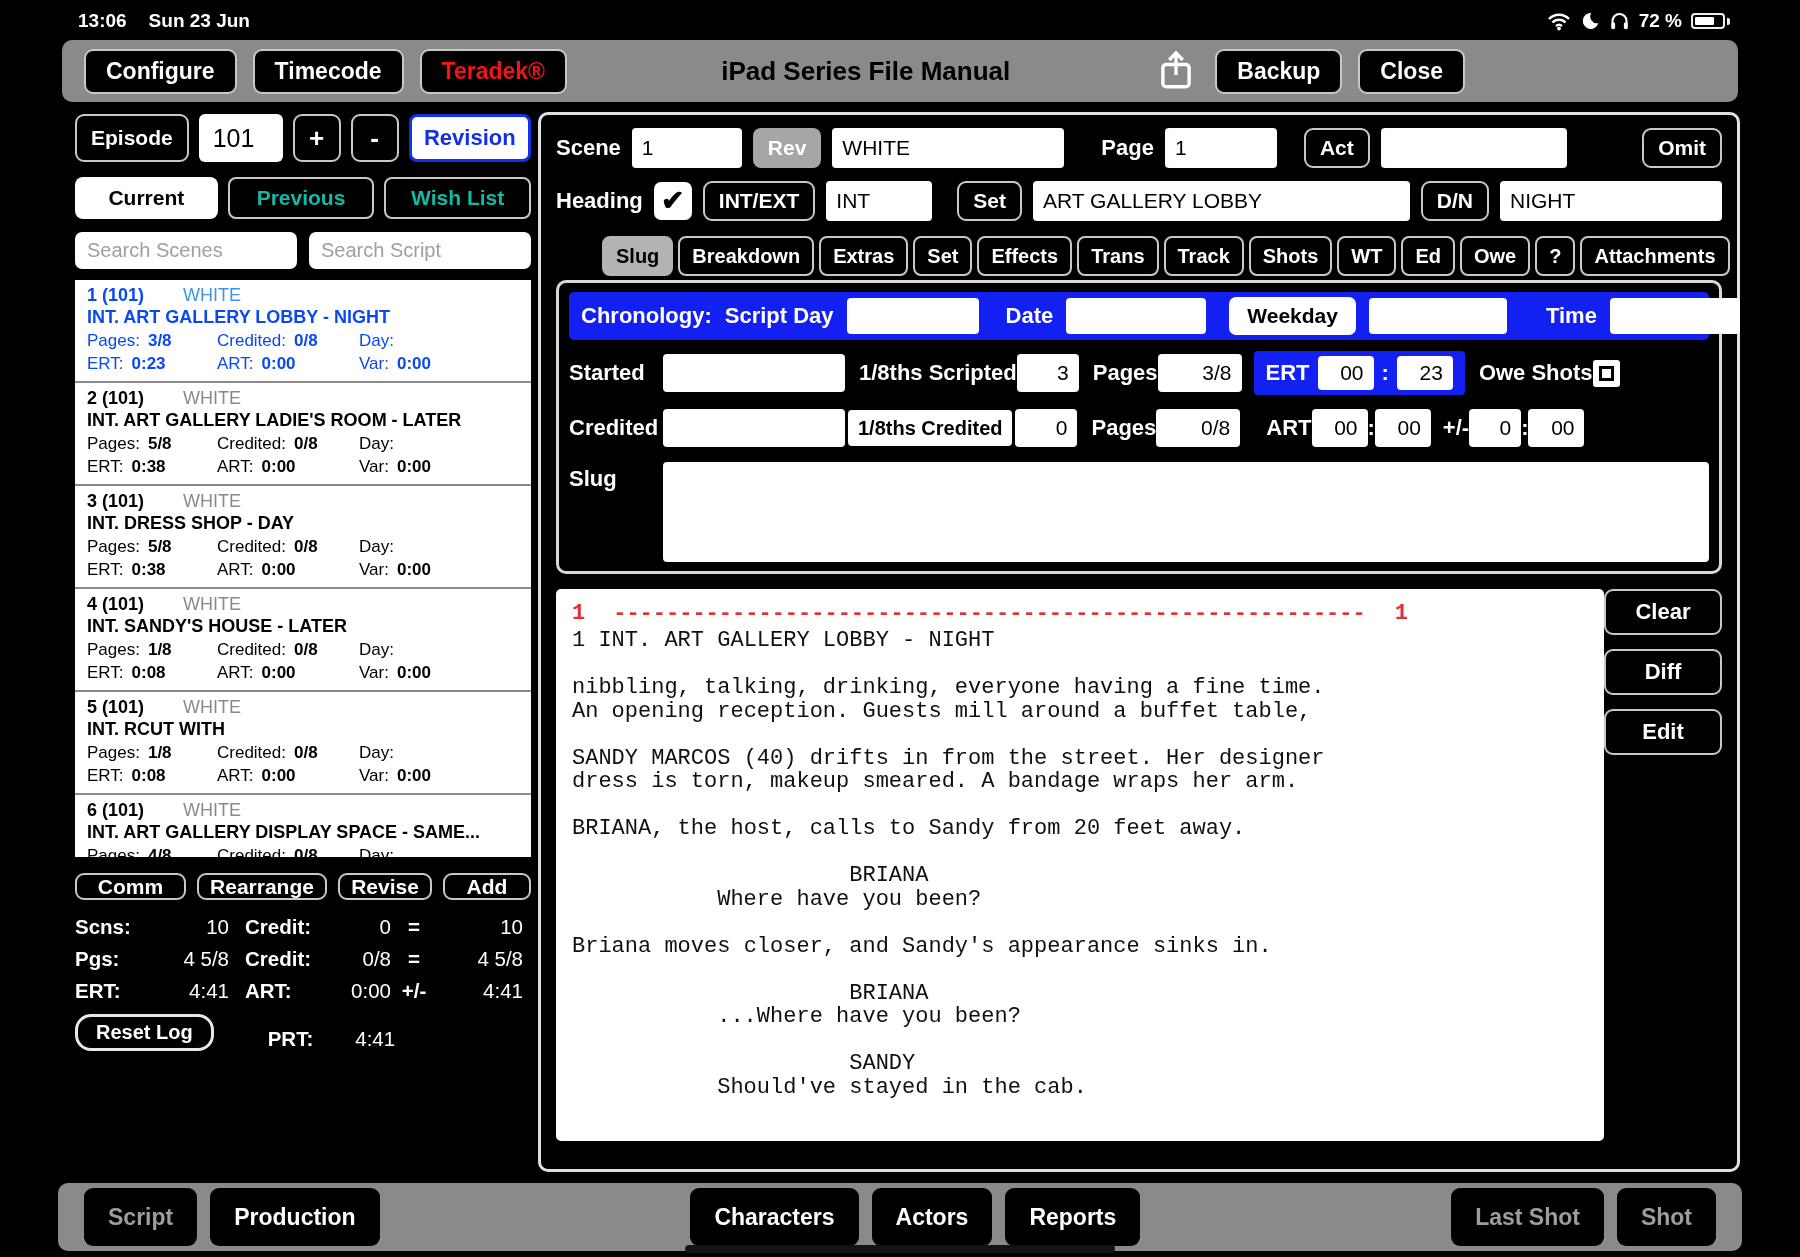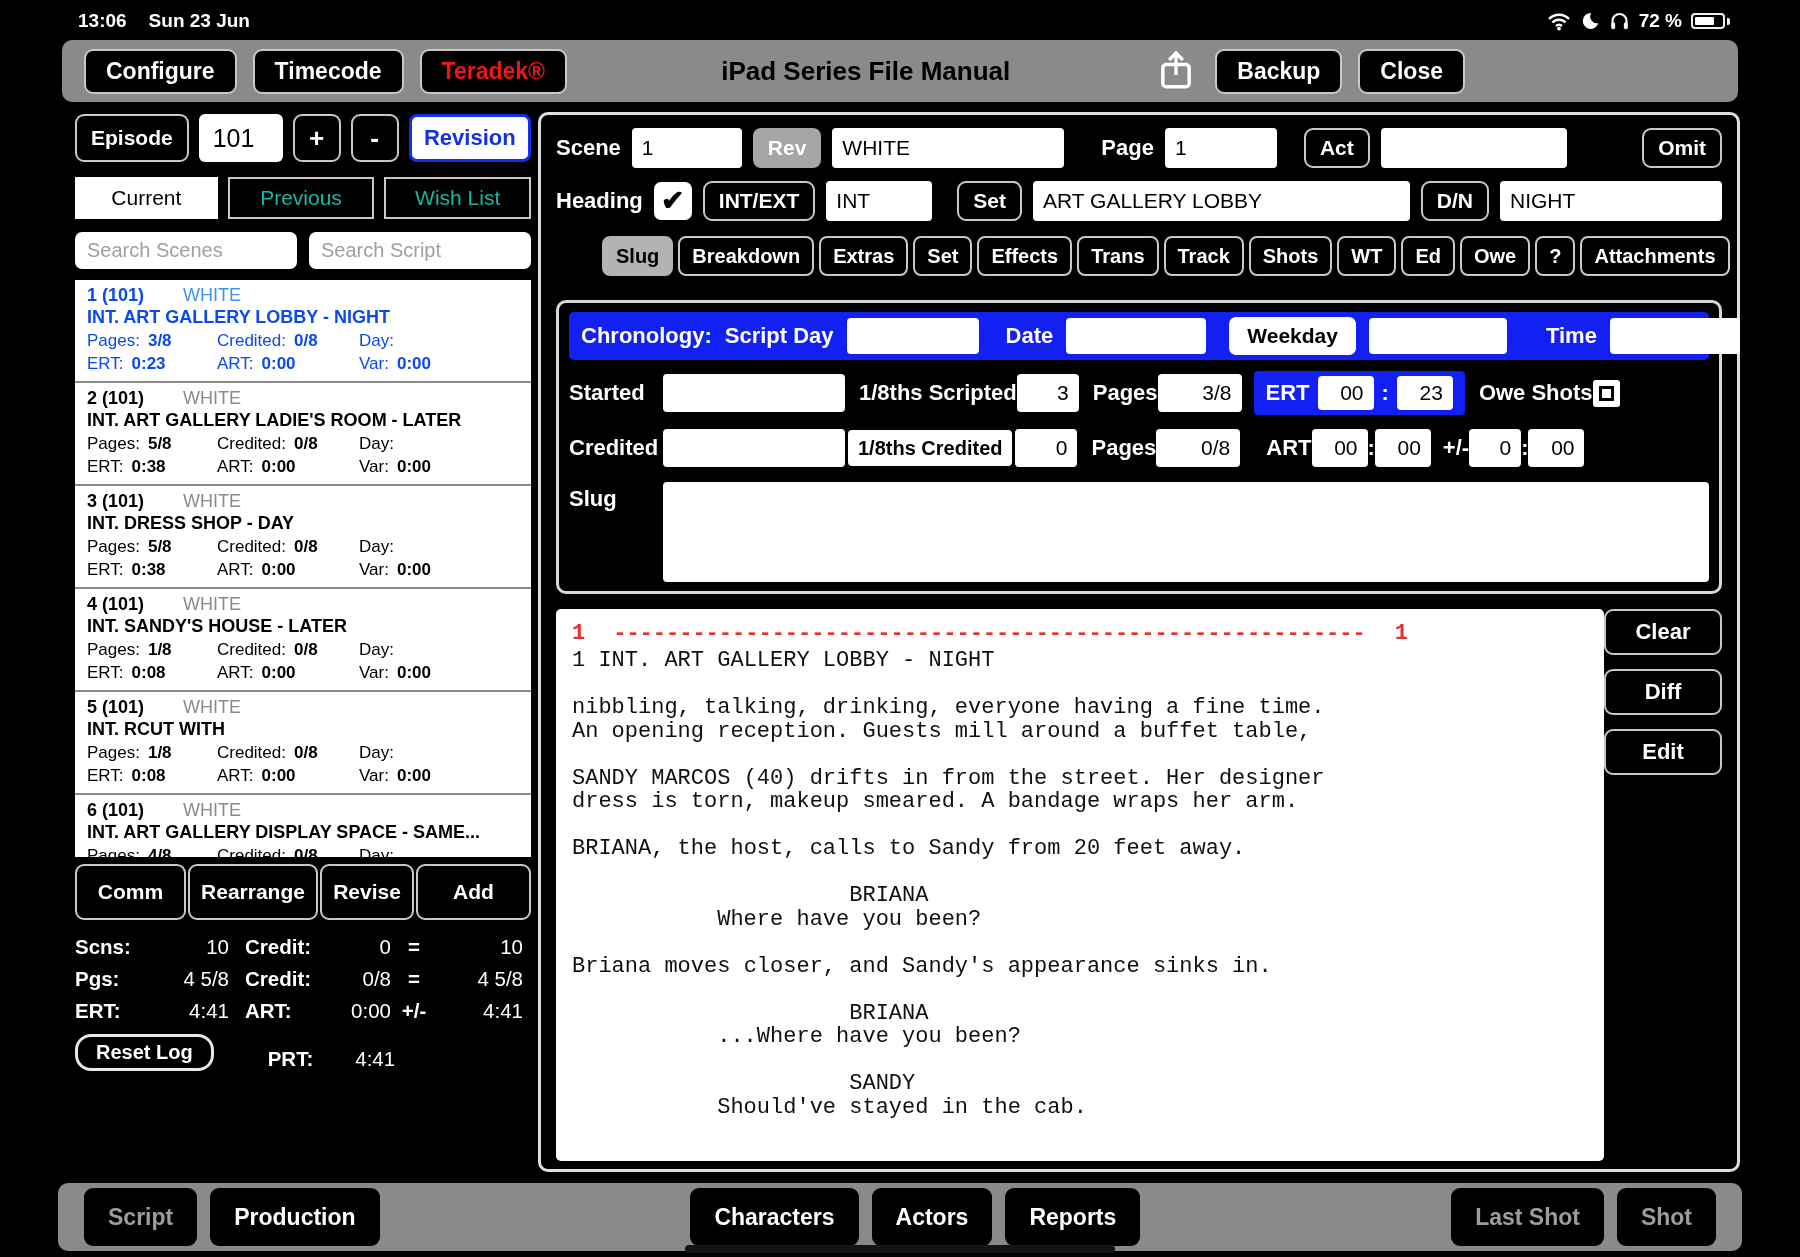--- a/index.html
+++ b/index.html
@@ -29,39 +29,39 @@
 .field.num{text-align:right}
 .lab{font-weight:700;font-size:22px;color:#fff;white-space:nowrap}
 
 
 .left-panel{position:absolute;left:75px;top:114px;width:456px}
 .ep-row{display:flex;gap:10px;height:48px;align-items:stretch}
 .ep-input{width:84px;background:#fff;border:none;border-radius:6px;font-size:25px;padding:0 14px;font-family:inherit}
 .sq{width:48px;padding:0;font-size:26px}
 .revision{flex:1;background:#fff;color:#1130e8;border:3px solid #1130e8;border-radius:8px;font-weight:700;font-size:22px;display:flex;align-items:center;justify-content:center}
 .lp-tabs{display:flex;gap:10px;margin-top:15px;height:42px}
-.lp-tab{flex:1;display:flex;align-items:center;justify-content:center;font-weight:400;font-size:21px;border-radius:0;white-space:nowrap}
+.lp-tab{flex:1;display:flex;align-items:center;justify-content:center;font-weight:700;font-size:21px;border-radius:8px;white-space:nowrap}
 .lp-tab.active{background:#fff;color:#000}
 .lp-tab.idle{background:#000;color:#14b8a6;border:2px solid #c8c8c8}
 .search-row{display:flex;gap:12px;margin-top:13px;height:37px}
 .search-input{flex:1;background:#fff;border:none;border-radius:7px;font-size:20px;padding:0 12px;font-family:inherit;min-width:0}
 .search-input::placeholder{color:#9f9f9f}
 .scene-list{margin-top:11px;height:577px;background:#fff;overflow:hidden}
 .scene-item{padding:5px 10px 7px 12px;border-bottom:2px solid #8a8a8a;color:#000}
 .si-top{display:flex;font-size:18px;align-items:baseline}
 .si-num{font-weight:700;width:96px}
 .si-rev{color:#8a8a8a}
 .si-slug{font-weight:700;font-size:18px;margin-top:1px;white-space:nowrap;overflow:hidden}
 .si-stats{display:flex;font-size:17px;margin-top:3px}
 .si-stats .g{display:flex;gap:8px}
 .si-stats .g1{width:130px}.si-stats .g2{width:142px}
 .si-stats b{font-weight:700}
 .scene-item.selected{color:#0a49f0}
 .scene-item.selected .si-rev{color:#3f96e8}
-.action-row{display:flex;gap:2px;margin-top:7px;height:56px}
+.action-row{display:flex;gap:11px;margin-top:16px;height:27px}
 .action-row .btn{font-size:21px}
 .aw1{width:111px}.aw2{width:130px}.aw3{width:94px}.aw4{flex:1}
 .stat-grid{display:grid;grid-template-columns:62px 92px 100px 62px 46px 86px;row-gap:8px;margin-top:15px;color:#fff;font-size:20.5px;align-items:baseline}
 .sl{font-weight:700}.sl.c3{padding-left:16px}
 .sv{text-align:right}
 .so{text-align:center;font-weight:700}
 .reset-row{display:flex;align-items:flex-end;margin-top:11px;color:#fff;font-size:20.5px}
 .reset-btn{border:3px solid #e8e8e8;border-radius:16px;background:#000;color:#fff;font-weight:700;font-size:20px;padding:4px 18px;display:inline-flex}
 .prt-label{font-weight:700;margin-left:54px}
 .prt-value{margin-left:42px}
@@ -71,21 +71,21 @@
 .sh-row{display:flex;align-items:center;gap:11px;height:44px;color:#fff}
 .sh-row2{margin-top:9px}
 .rev-btn{background:#a6a6a6;color:#fff;font-weight:700;font-size:21px;border-radius:8px;height:40px;padding:0 15px;display:flex;align-items:center}
 .ml-auto{margin-left:auto}
 .checkbox{width:38px;height:38px;background:#fff;border-radius:7px;display:flex;align-items:center;justify-content:center;font-size:28px;font-weight:700;color:#000;line-height:1}
 .checkbox-small{width:27px;height:27px;background:#fff;border-radius:3px;display:flex;align-items:center;justify-content:center}
 .checkbox-small .inner{width:15px;height:15px;border:3px solid #000}
 .tab-row{display:flex;gap:5px;margin-top:13px;margin-left:46px;height:40px}
 .tab{background:#000;color:#fff;border:2px solid #c8c8c8;border-radius:8px;font-weight:700;font-size:20px;padding:0 12px;display:flex;align-items:center;white-space:nowrap}
 .tab.active{background:#b3b3b3;color:#000;border-color:#b3b3b3}
-.chrono-box{border:3px solid #d8d8d8;border-radius:10px;margin-top:24px;padding:9px 10px}
+.chrono-box{border:3px solid #d8d8d8;border-radius:10px;margin-top:4px;padding:9px 10px}
 .chrono-bar{background:#1220f2;border-radius:5px;height:48px;display:flex;align-items:center;gap:13px;padding:0 12px;color:#fff}
 .cfield{background:#fff;border:none;border-radius:4px;height:36px;font-size:20px;padding:0 8px;font-family:inherit}
 .weekday-btn{background:#fff;color:#000;font-weight:700;font-size:21px;border-radius:7px;height:38px;display:flex;align-items:center;padding:0 18px}
 .chrono-row{display:flex;align-items:center;margin-top:11px;height:44px;color:#fff}
 .ert-wrap{background:#1220f2;border-radius:4px;display:flex;align-items:center;gap:8px;height:44px;padding:0 12px;margin-left:12px}
 .ert-wrap .field{height:34px}
 .credited-8ths-btn{background:#fff;color:#000;font-weight:700;font-size:20px;border:3px solid #000;border-radius:7px;height:42px;display:flex;align-items:center;padding:0 10px;white-space:nowrap}
 .slug-row{display:flex;gap:16px;margin-top:12px;align-items:flex-start}
 .slug-area{flex:1;height:100px;background:#fff;border:none;border-radius:4px;font-size:20px;padding:8px 10px;font-family:inherit;resize:none}
 .script-zone{display:flex;margin-top:15px;align-items:flex-start}

